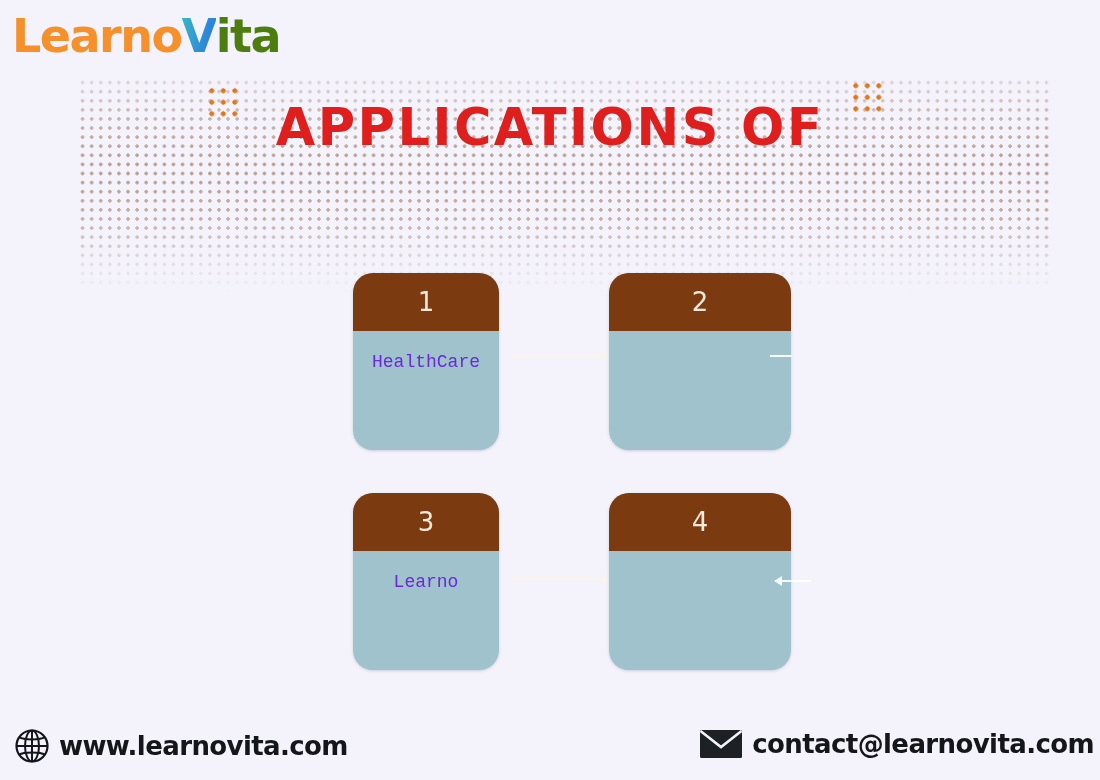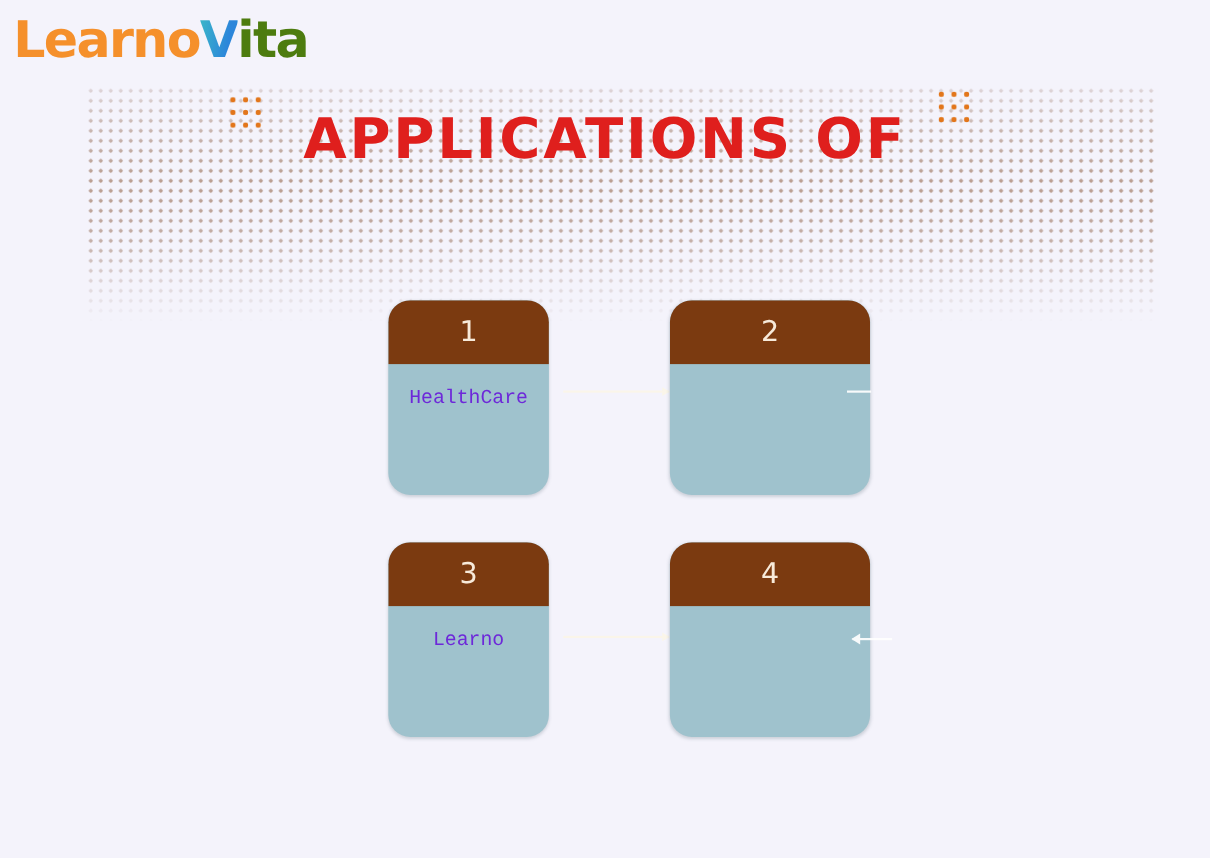--- a/index.html
+++ b/index.html
@@ -268,14 +268,37 @@
     </div>
 
     <div class="card wide card-4">
       <div class="card-head">4</div>
     </div>
 
     <div class="edge-mark mark-2"></div>
     <div class="edge-mark mark-4"></div>
   </div>
 
+  <div class="footer">
+
+    <div class="footer-item footer-web">
+      <svg class="f-icon" width="36" height="36" viewBox="0 0 36 36">
+        <circle cx="18" cy="18" r="15.5" fill="none" stroke="#14151a" stroke-width="2.2"></circle>
+        <ellipse cx="18" cy="18" rx="7" ry="15.5" fill="none" stroke="#14151a" stroke-width="2"></ellipse>
+        <line x1="2.5" y1="18" x2="33.5" y2="18" stroke="#14151a" stroke-width="2"></line>
+        <path d="M5 9.2 C10 12.2, 26 12.2, 31 9.2" fill="none" stroke="#14151a" stroke-width="2"></path>
+        <path d="M5 26.8 C10 23.8, 26 23.8, 31 26.8" fill="none" stroke="#14151a" stroke-width="2"></path>
+        <line x1="18" y1="2.5" x2="18" y2="33.5" stroke="#14151a" stroke-width="2"></line>
+      </svg>
+      <span>www.learnovita.com</span>
+    </div>
+
+    <div class="footer-item footer-mail">
+      <svg class="f-icon" width="44" height="32" viewBox="0 0 44 32">
+        <rect x="1" y="2" width="42" height="28" rx="1.5" fill="#1d2025"></rect>
+        <path d="M1.5 3 L22 19 L42.5 3" fill="none" stroke="#f4f3fb" stroke-width="2.6"></path>
+      </svg>
+      <span>contact@learnovita.com</span>
+    </div>
+
+  </div>
 
 </div>
 
 </body></html>

